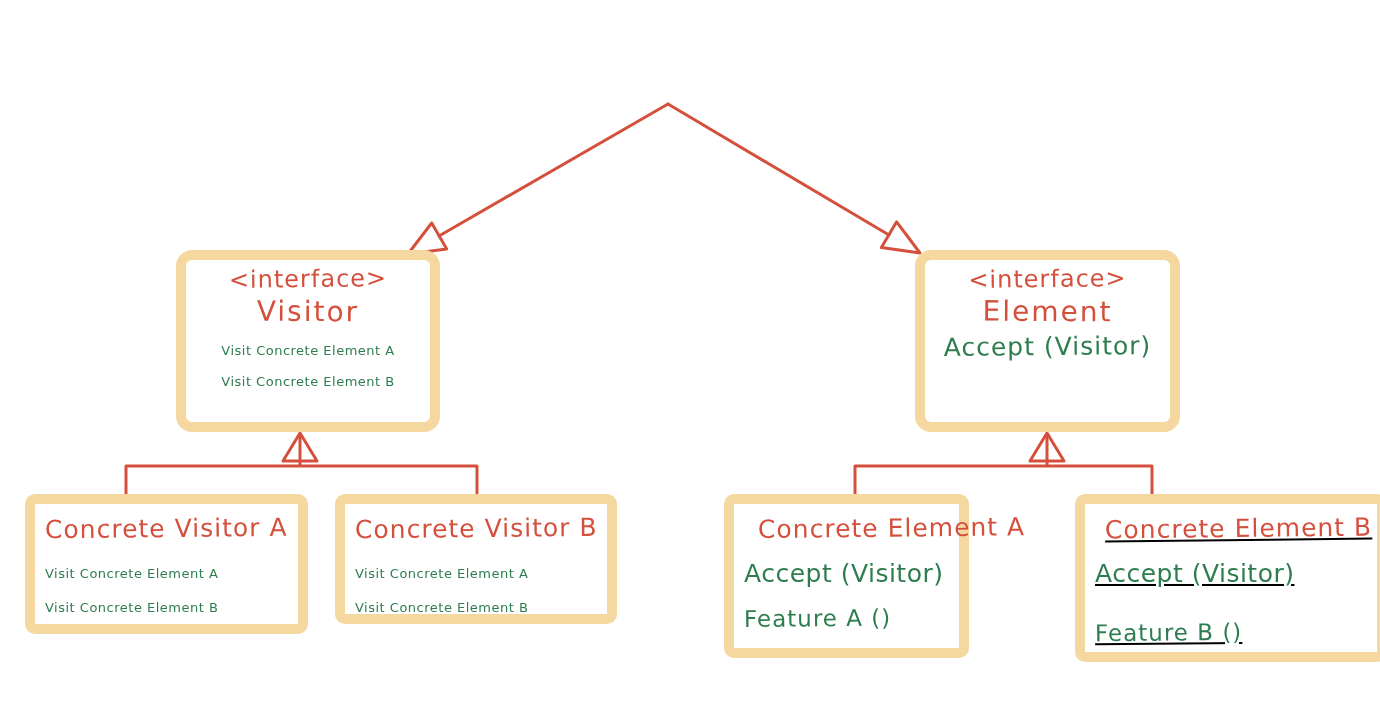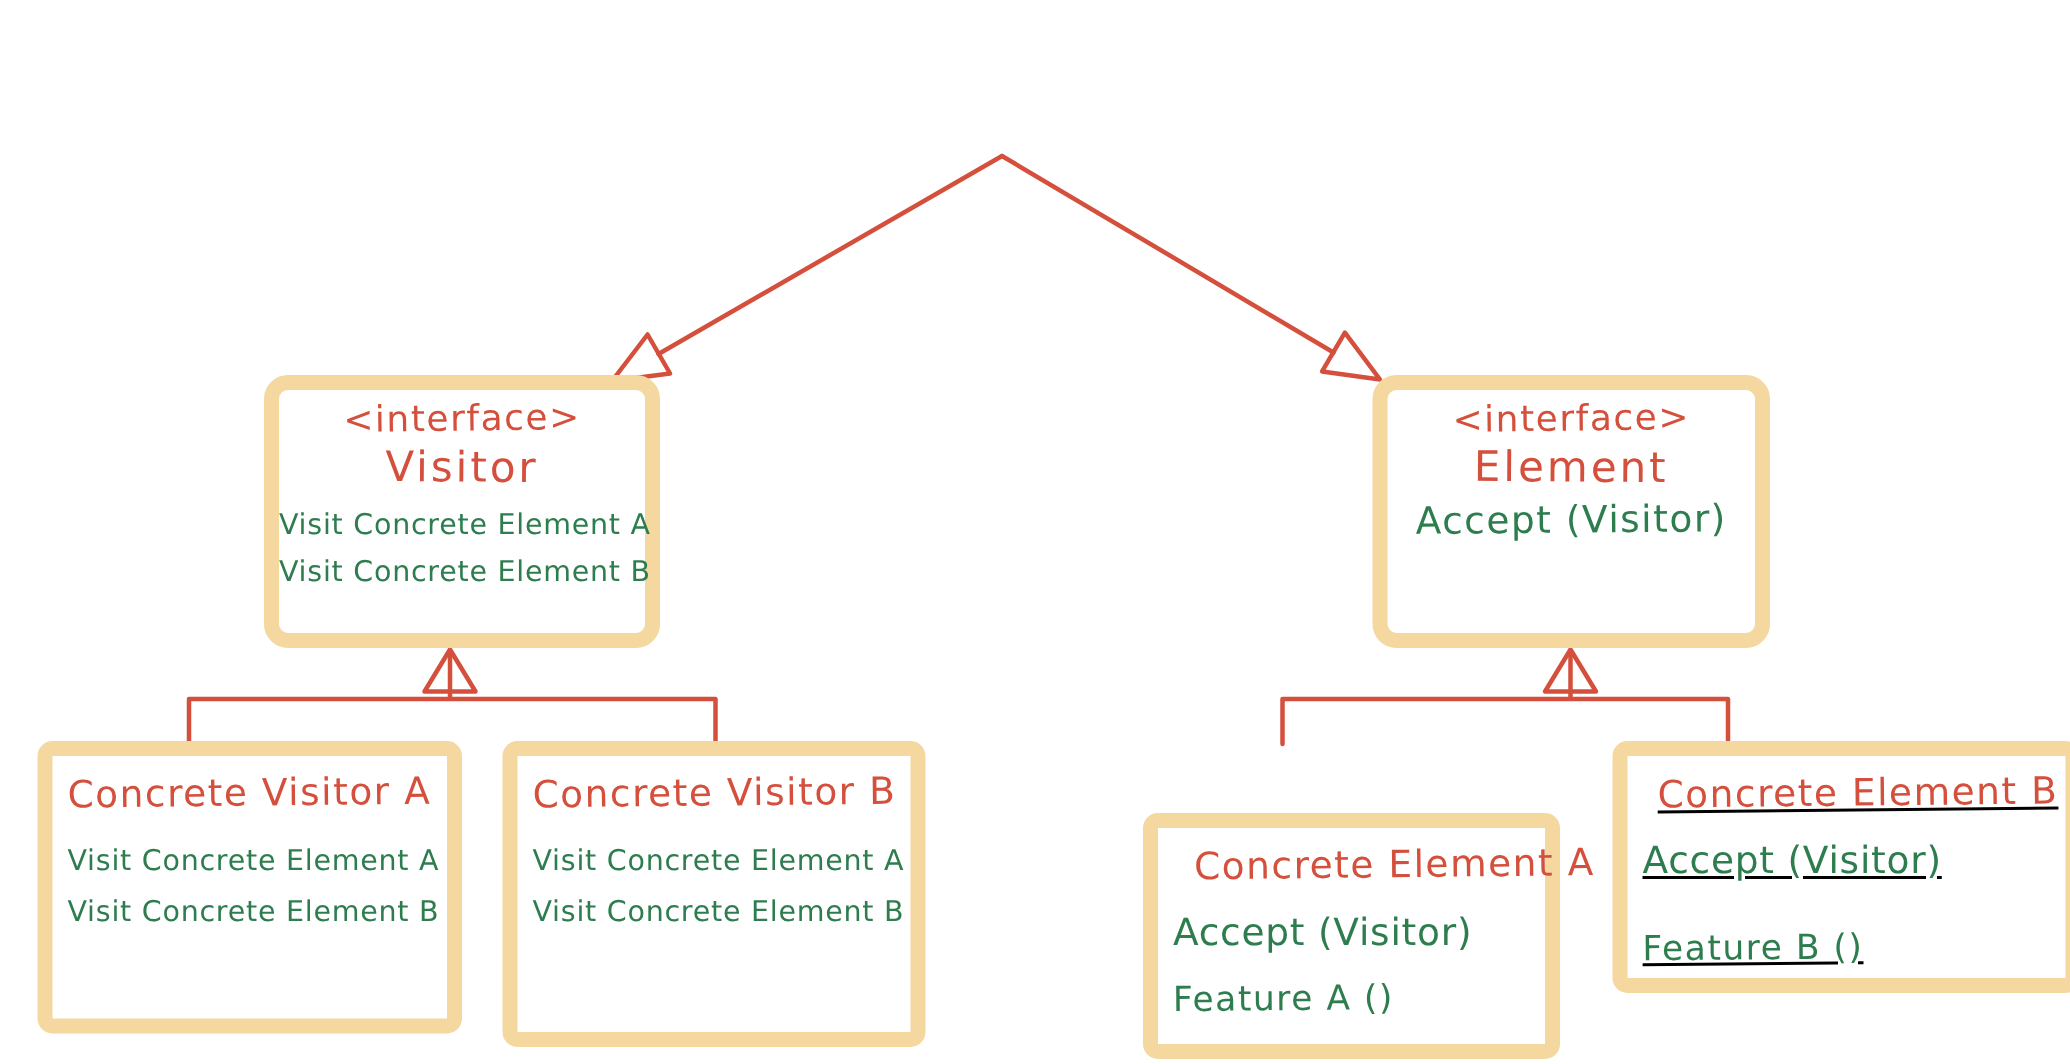--- a/index.html
+++ b/index.html
@@ -39,26 +39,26 @@
   .iface-box{
     text-align:center;
     padding-top:5px;
     border-radius:16px;
   }
   .visitor-box{left:176px;top:250px;width:264px;height:182px;}
   .element-box{left:915px;top:250px;width:265px;height:182px;}
   .stereotype{font-size:24px;letter-spacing:1px;transform:rotate(-0.7deg);}
   .iface-name{font-size:28px;letter-spacing:2px;margin-top:2px;transform:rotate(0.4deg);}
   .iface-methods{margin-top:7px;}
-  .method{font-size:19px;letter-spacing:0.5px;line-height:31px;white-space:nowrap;}
+  .method{font-size:13px;letter-spacing:0.5px;line-height:31px;white-space:nowrap;}
   .element-accept{font-size:25px;letter-spacing:1px;margin-top:4px;transform:rotate(-0.5deg);}
   .impl-box{padding:10px 8px 0 10px;}
-  .cva-box{left:25px;top:494px;width:283px;height:195px;}
-  .cvb-box{left:335px;top:494px;width:282px;height:204px;}
-  .cea-box{left:762px;top:494px;width:278px;height:164px;margin-top:48px;}
+  .cva-box{left:25px;top:494px;width:283px;height:140px;}
+  .cvb-box{left:335px;top:494px;width:282px;height:130px;}
+  .cea-box{left:724px;top:494px;width:245px;height:164px;}
   .ceb-box{left:1075px;top:494px;width:312px;height:168px;text-decoration:underline;}
   .impl-title{font-size:25px;letter-spacing:1px;white-space:nowrap;transform:rotate(-0.6deg);}
   .impl-methods{margin-top:14px;}
   .impl-methods .method{line-height:34px;}
   .feature{font-size:23px;letter-spacing:1px;margin-top:14px;transform:rotate(-0.5deg);}
   .stroke{
     stroke:var(--red);stroke-width:3;fill:none;
     stroke-linecap:round;stroke-linejoin:round;
   }
 </style>

